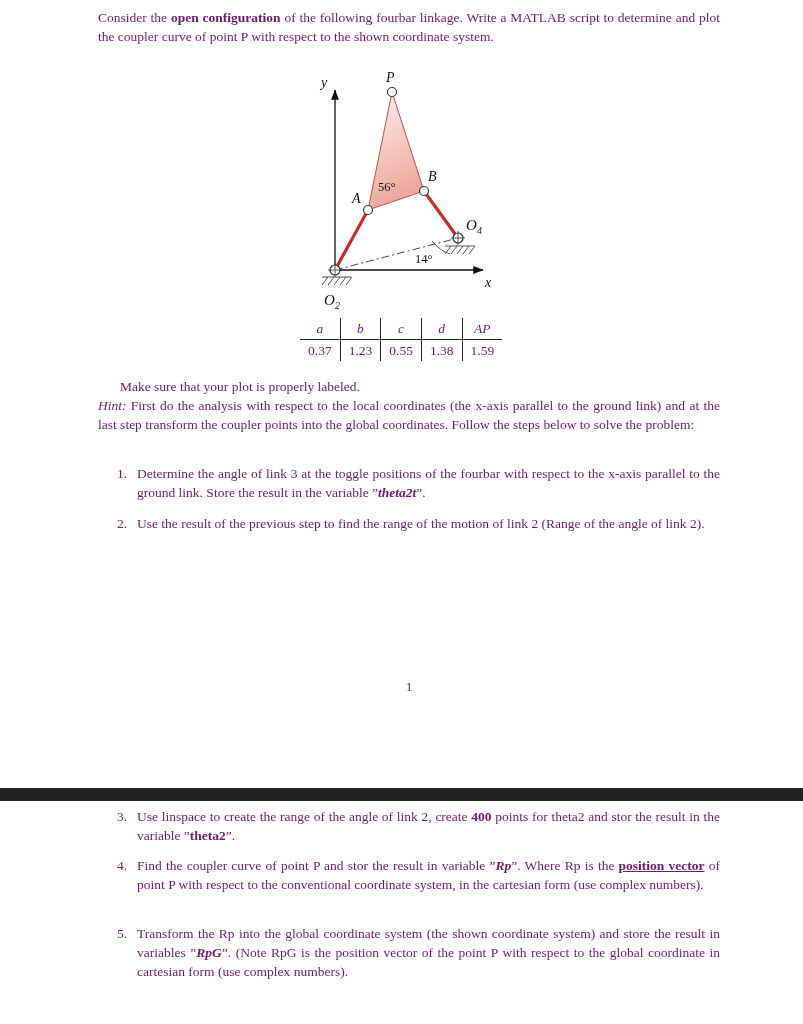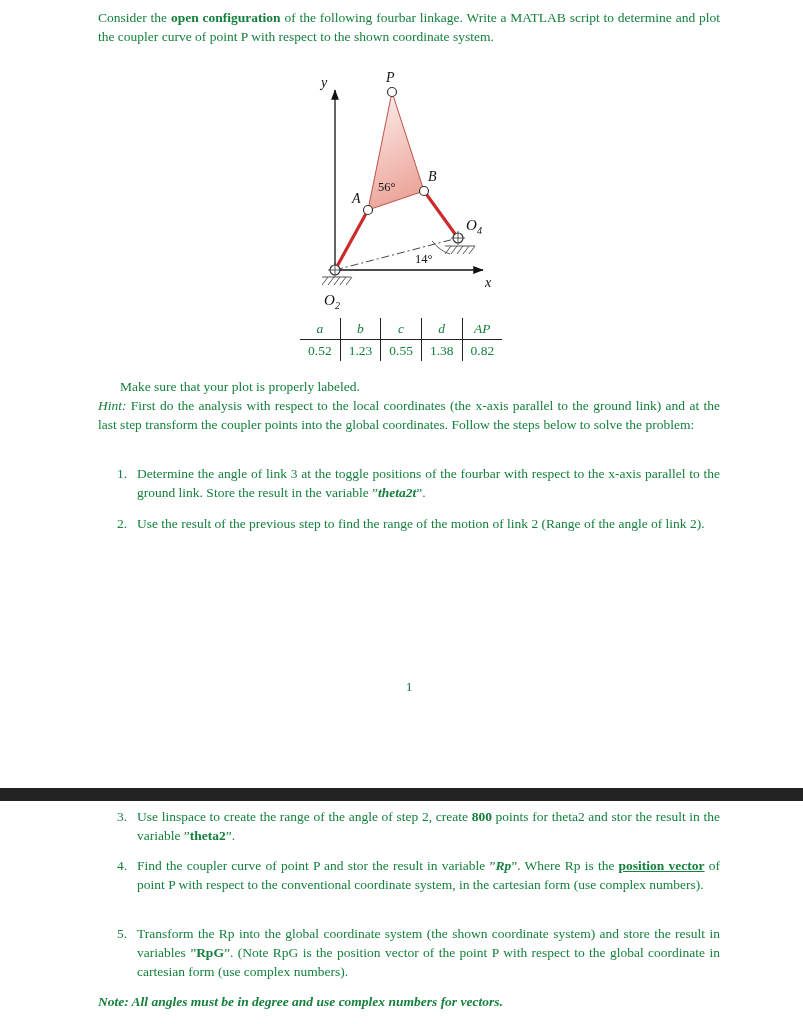--- a/index.html
+++ b/index.html
@@ -5,21 +5,21 @@
   * { margin: 0; padding: 0; box-sizing: border-box; }
   html, body { background: #ffffff; }
   .page {
     position: relative;
     width: 803px;
     height: 1024px;
     background: #ffffff;
     font-family: "Liberation Serif", "DejaVu Serif", serif;
     font-size: 13.5px;
     line-height: 19px;
-    color: #15803d;
+    color: #701a75;
     overflow: hidden;
   }
   .block { position: absolute; left: 98px; width: 622px; text-align: justify; }
   .indent { text-indent: 22px; }
   .list-item { display: flex; }
   .list-item .num { flex: 0 0 39px; padding-left: 19px; text-align: left; }
   .list-item .litext { flex: 1; text-align: justify; }
   .pagenum { text-align: center; }
   .pagebreak { position: absolute; left: 0; top: 788px; width: 803px; height: 13px; background: #222222; }
 
@@ -115,25 +115,25 @@
   <table class="ltx-table">
     <tbody>
         <tr class="hdr">
       <td>a</td>
       <td>b</td>
       <td>c</td>
       <td>d</td>
       <td>AP</td>
     </tr>
     <tr>
-      <td>0.52</td>
+      <td>0.37</td>
       <td>1.23</td>
       <td>0.55</td>
       <td>1.38</td>
-      <td>0.82</td>
+      <td>1.59</td>
     </tr>
   </tbody>
     </table>
 
   <p class="block" style="top:396px"><span style="font-style: italic;">Hint:</span><span> First do the analysis with respect to the local coordinates (the x-axis parallel to the ground link) and at the last step transform the coupler points into the global coordinates. Follow the steps below to solve the problem:</span></p>
   <p class="block indent" style="top:377px"><span>Make sure that your plot is properly labeled.</span></p>
 
   <div class="block list-item" style="top:464px">
     <span class="num">1.</span>
     <span class="litext"><span>Determine the angle of link 3 at the toggle positions of the fourbar with respect to the x-axis parallel to the ground link. Store the result in the variable ”</span><span style="font-weight: bold; font-style: italic;">theta2t</span><span>”.</span></span>
@@ -142,26 +142,25 @@
     <span class="num">2.</span>
     <span class="litext"><span>Use the result of the previous step to find the range of the motion of link 2 (Range of the angle of link 2).</span></span>
   </div>
 
   <div class="block pagenum" style="top:677px">1</div>
 
   <div class="pagebreak"></div>
 
   <div class="block list-item" style="top:807px">
     <span class="num">3.</span>
-    <span class="litext"><span>Use linspace to create the range of the angle of step 2, create </span><span style="font-weight: bold;">800</span><span> points for theta2 and stor the result in the variable ”</span><span style="font-weight: bold; ">theta2</span><span>”.</span></span>
+    <span class="litext"><span>Use linspace to create the range of the angle of link 2, create </span><span style="font-weight: bold;">400</span><span> points for theta2 and stor the result in the variable ”</span><span style="font-weight: bold; ">theta2</span><span>”.</span></span>
   </div>
   <div class="block list-item" style="top:856px">
     <span class="num">4.</span>
     <span class="litext"><span>Find the coupler curve of point P and stor the result in variable ”</span><span style="font-weight: bold; font-style: italic;">Rp</span><span>”. Where Rp is the </span><span style="font-weight: bold; text-decoration: underline;">position vector</span><span> of point P with respect to the conventional coordinate system, in the cartesian form (use complex numbers).</span></span>
   </div>
   <div class="block list-item" style="top:924px">
     <span class="num">5.</span>
-    <span class="litext"><span>Transform the Rp into the global coordinate system (the shown coordinate system) and store the result in variables ”</span><span style="font-weight: bold; ">RpG</span><span>”. (Note RpG is the position vector of the point P with respect to the global coordinate in cartesian form (use complex numbers).</span></span>
+    <span class="litext"><span>Transform the Rp into the global coordinate system (the shown coordinate system) and store the result in variables ”</span><span style="font-weight: bold; font-style: italic;">RpG</span><span>”. (Note RpG is the position vector of the point P with respect to the global coordinate in cartesian form (use complex numbers).</span></span>
   </div>
 
-  <p class="block" style="top:992px"><span style="font-weight: bold; font-style: italic;">Note: All angles must be in degree and use complex numbers for vectors.</span></p>
 
 </div>
 
 </body></html>

